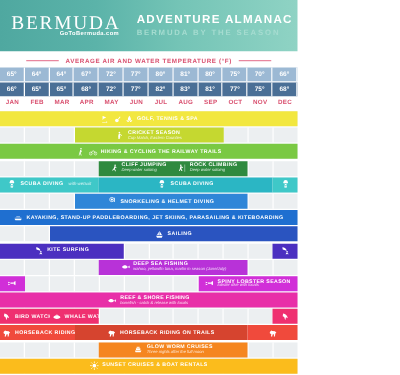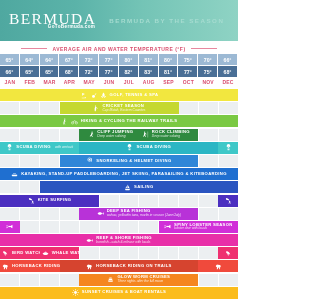--- a/index.html
+++ b/index.html
@@ -107,20 +107,21 @@
 <body>
 
 <div class="page">
 
   <div class="header">
     <div class="brand">
       <div class="brand-name">BERMUDA</div>
       <div class="brand-url">GoToBermuda.com</div>
     </div>
     <div class="hdr-right">
+      <div class="hdr-title">ADVENTURE ALMANAC</div>
       <div class="hdr-sub">BERMUDA BY THE SEASON</div>
     </div>
   </div>
 
   <div class="temp-title-wrap">
     <div class="temp-rule"></div>
     <div class="temp-title">AVERAGE AIR AND WATER TEMPERATURE (°F)</div>
     <div class="temp-rule"></div>
   </div>
 

